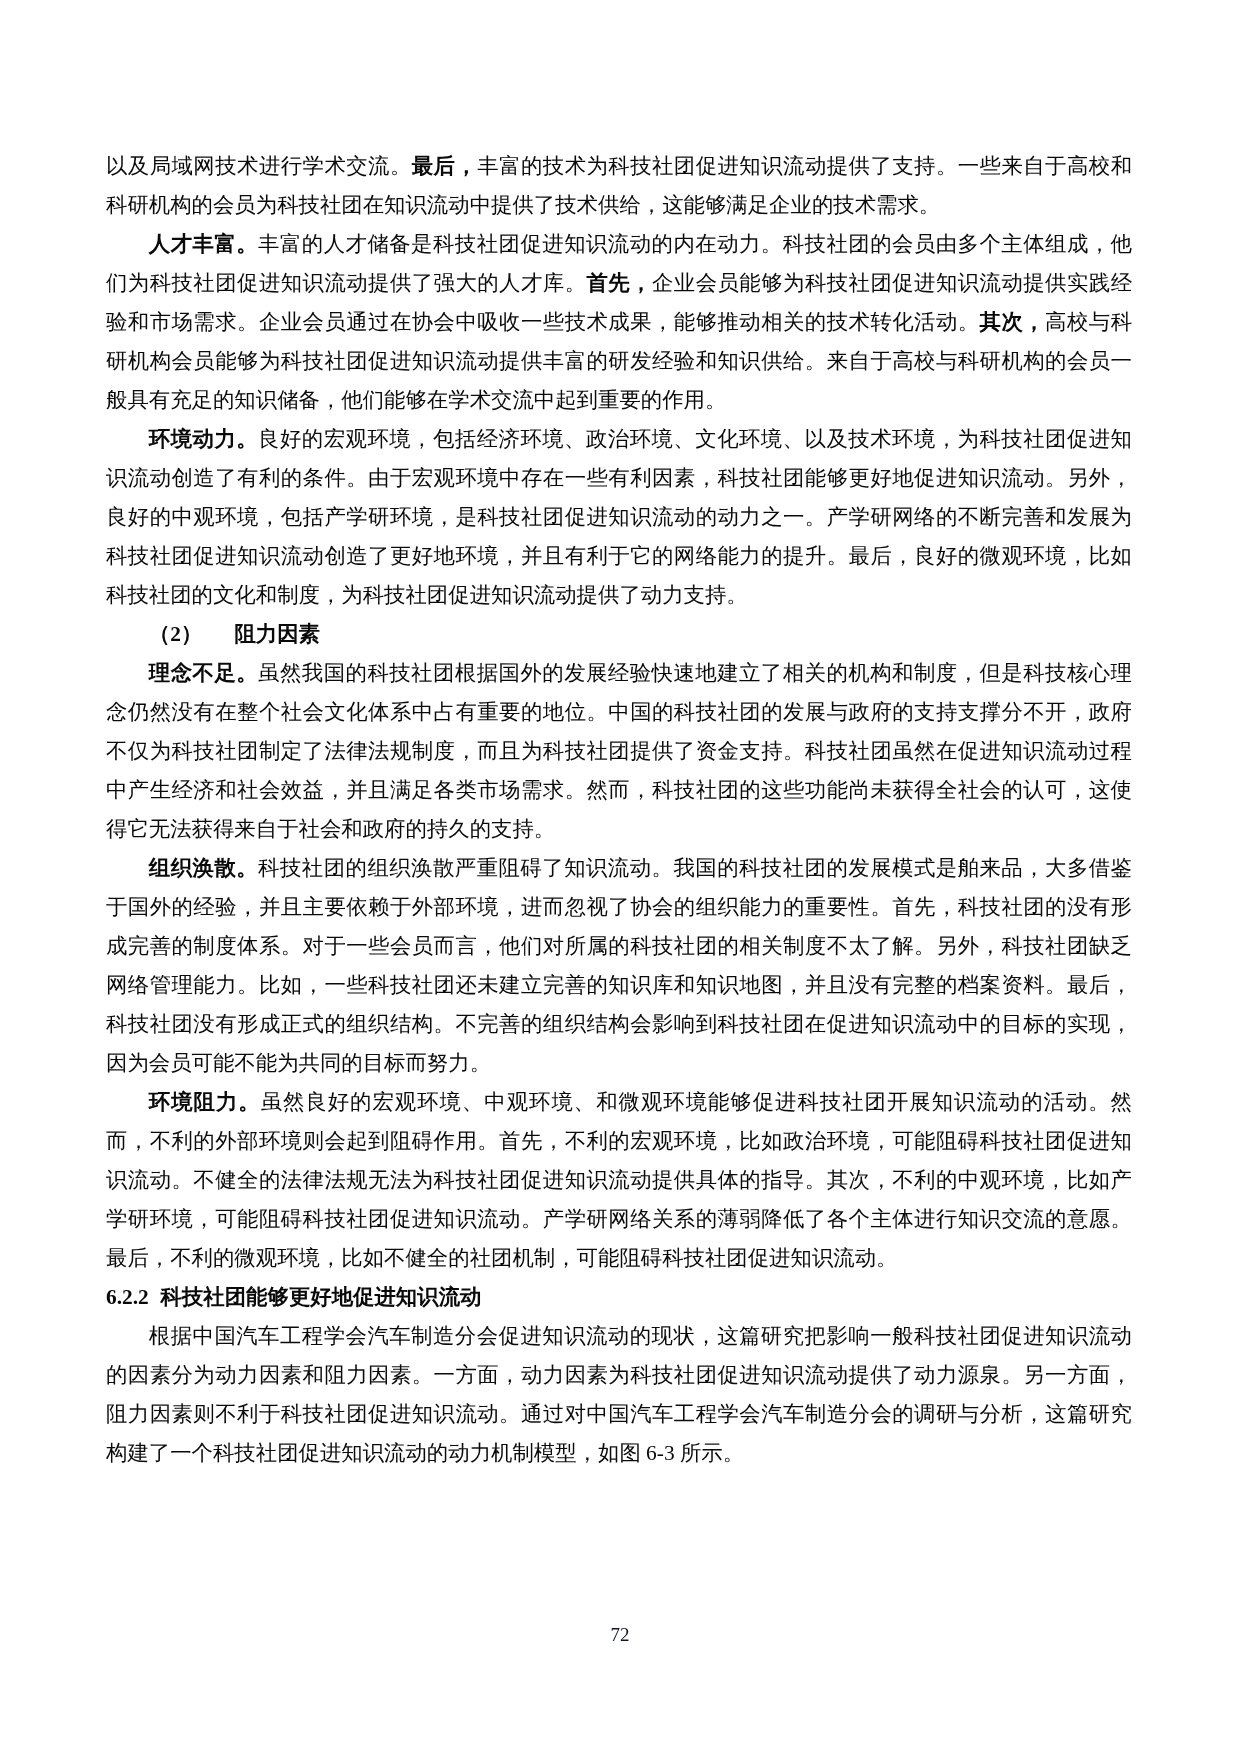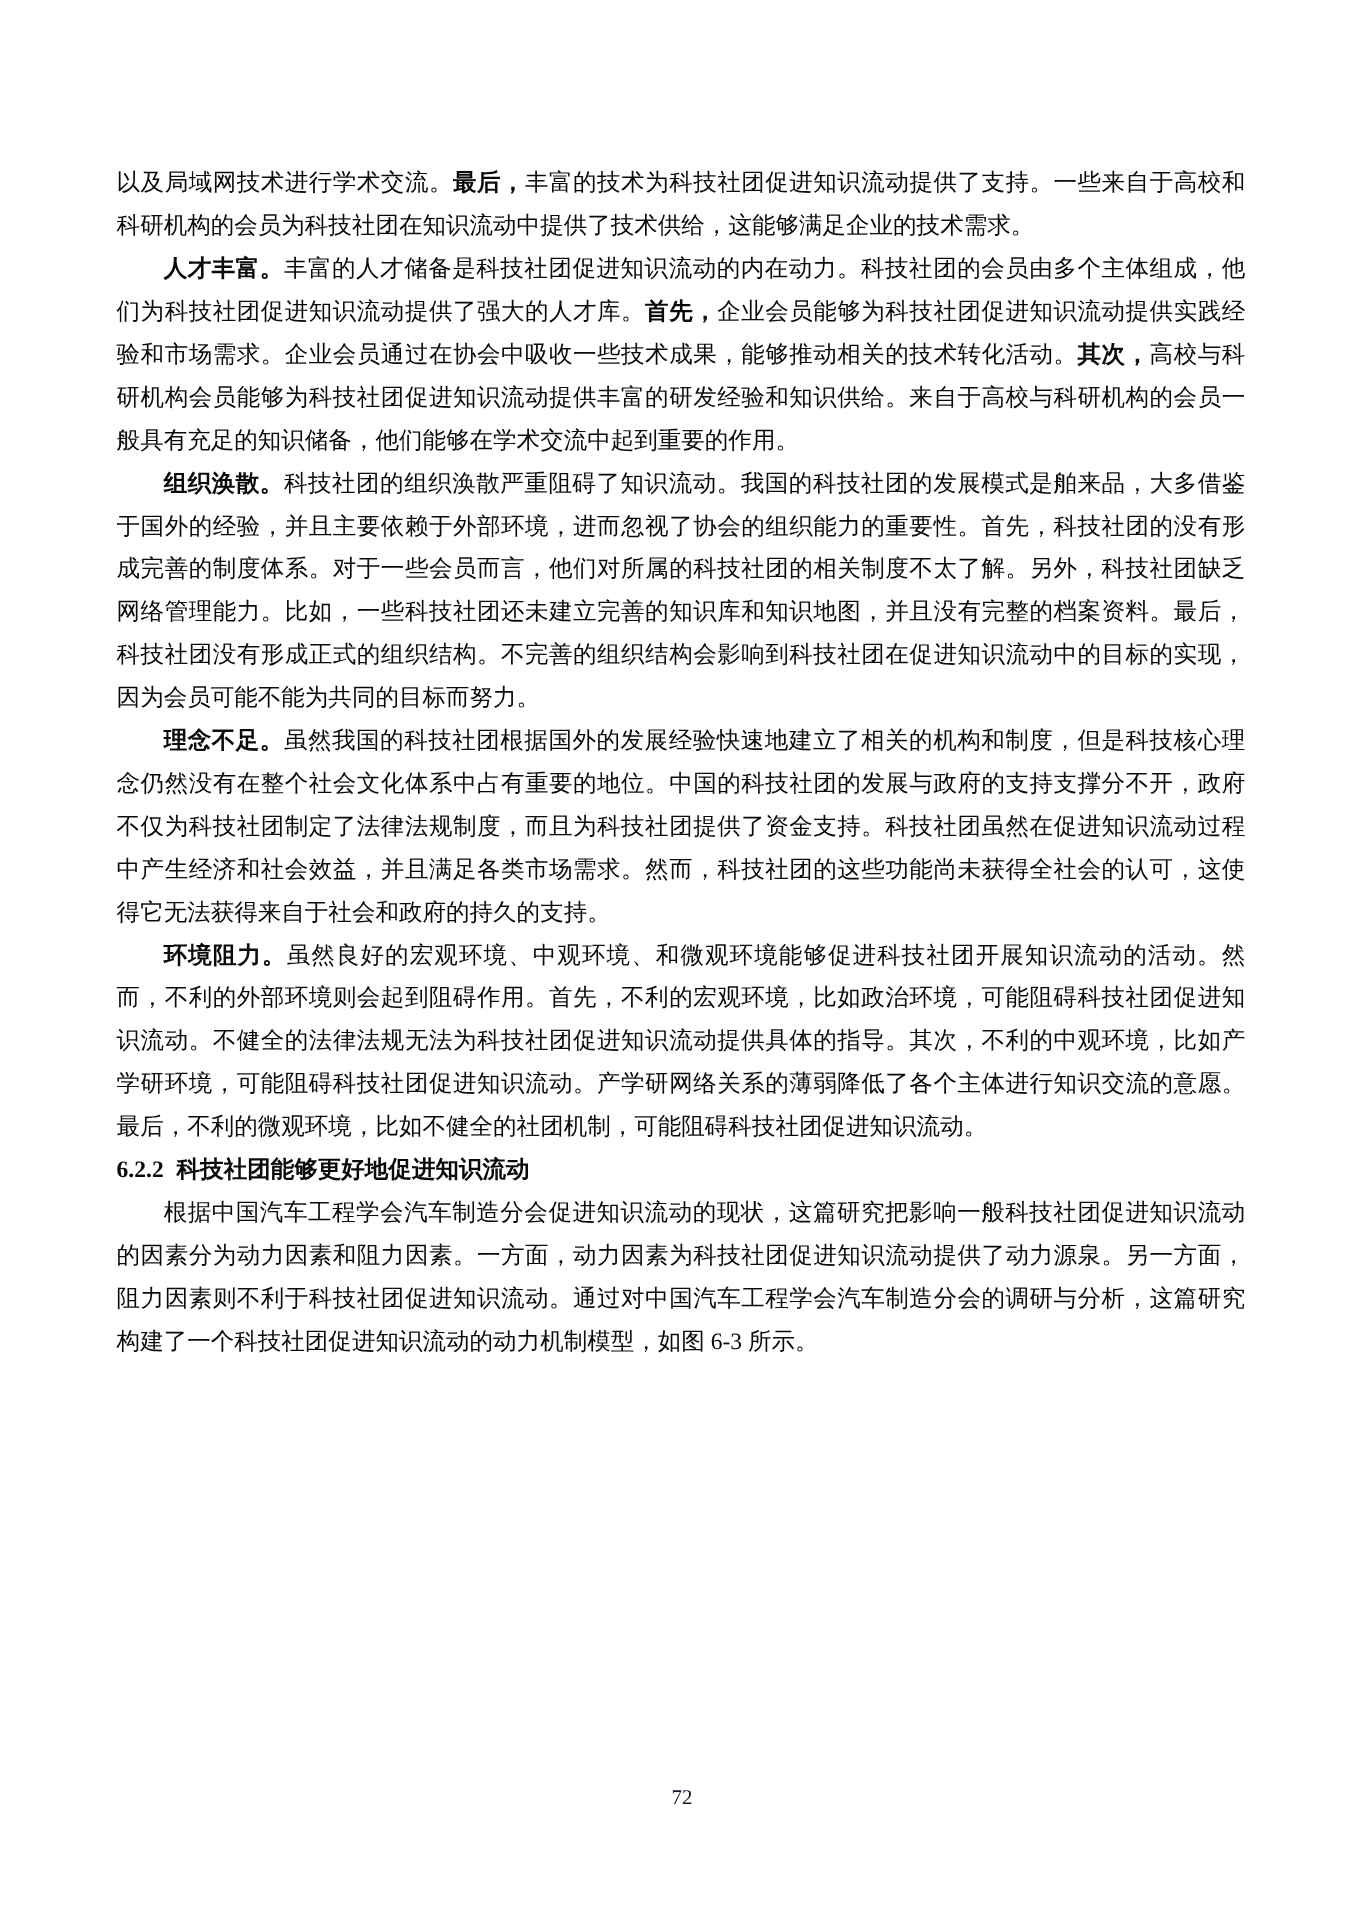--- a/index.html
+++ b/index.html
@@ -58,22 +58,24 @@
     color: #0f172a;
   }
 </style>
 </head>
 <body>
 
 <div class="page">
   <main class="doc-body">
       <p class="para continuation"><span>以及局域网技术进行学术交流。</span><b>最后，</b><span>丰富的技术为科技社团促进知识流动提供了支持。一些来自于高校和科研机构的会员为科技社团在知识流动中提供了技术供给，这能够满足企业的技术需求。</span></p>
       <p class="para body"><b>人才丰富。</b><span>丰富的人才储备是科技社团促进知识流动的内在动力。科技社团的会员由多个主体组成，他们为科技社团促进知识流动提供了强大的人才库。</span><b>首先，</b><span>企业会员能够为科技社团促进知识流动提供实践经验和市场需求。企业会员通过在协会中吸收一些技术成果，能够推动相关的技术转化活动。</span><b>其次，</b><span>高校与科研机构会员能够为科技社团促进知识流动提供丰富的研发经验和知识供给。来自于高校与科研机构的会员一般具有充足的知识储备，他们能够在学术交流中起到重要的作用。</span></p>
+      <p class="para body"><b>环境动力。</b><span>良好的宏观环境，包括经济环境、政治环境、文化环境、以及技术环境，为科技社团促进知识流动创造了有利的条件。由于宏观环境中存在一些有利因素，科技社团能够更好地促进知识流动。另外，良好的中观环境，包括产学研环境，是科技社团促进知识流动的动力之一。产学研网络的不断完善和发展为科技社团促进知识流动创造了更好地环境，并且有利于它的网络能力的提升。最后，良好的微观环境，比如科技社团的文化和制度，为科技社团促进知识流动提供了动力支持。</span></p>
+      <div class="heading list-heading"><span class="h-label">（2）</span><span class="h-title">阻力因素</span></div>
+      <p class="para body"><b>理念不足。</b><span>虽然我国的科技社团根据国外的发展经验快速地建立了相关的机构和制度，但是科技核心理念仍然没有在整个社会文化体系中占有重要的地位。中国的科技社团的发展与政府的支持支撑分不开，政府不仅为科技社团制定了法律法规制度，而且为科技社团提供了资金支持。科技社团虽然在促进知识流动过程中产生经济和社会效益，并且满足各类市场需求。然而，科技社团的这些功能尚未获得全社会的认可，这使得它无法获得来自于社会和政府的持久的支持。</span></p>
       <p class="para body"><b>组织涣散。</b><span>科技社团的组织涣散严重阻碍了知识流动。我国的科技社团的发展模式是舶来品，大多借鉴于国外的经验，并且主要依赖于外部环境，进而忽视了协会的组织能力的重要性。首先，科技社团的没有形成完善的制度体系。对于一些会员而言，他们对所属的科技社团的相关制度不太了解。另外，科技社团缺乏网络管理能力。比如，一些科技社团还未建立完善的知识库和知识地图，并且没有完整的档案资料。最后，科技社团没有形成正式的组织结构。不完善的组织结构会影响到科技社团在促进知识流动中的目标的实现，因为会员可能不能为共同的目标而努力。</span></p>
-      <p class="para body"><b>理念不足。</b><span>虽然我国的科技社团根据国外的发展经验快速地建立了相关的机构和制度，但是科技核心理念仍然没有在整个社会文化体系中占有重要的地位。中国的科技社团的发展与政府的支持支撑分不开，政府不仅为科技社团制定了法律法规制度，而且为科技社团提供了资金支持。科技社团虽然在促进知识流动过程中产生经济和社会效益，并且满足各类市场需求。然而，科技社团的这些功能尚未获得全社会的认可，这使得它无法获得来自于社会和政府的持久的支持。</span></p>
       <p class="para body"><b>环境阻力。</b><span>虽然良好的宏观环境、中观环境、和微观环境能够促进科技社团开展知识流动的活动。然而，不利的外部环境则会起到阻碍作用。首先，不利的宏观环境，比如政治环境，可能阻碍科技社团促进知识流动。不健全的法律法规无法为科技社团促进知识流动提供具体的指导。其次，不利的中观环境，比如产学研环境，可能阻碍科技社团促进知识流动。产学研网络关系的薄弱降低了各个主体进行知识交流的意愿。最后，不利的微观环境，比如不健全的社团机制，可能阻碍科技社团促进知识流动。</span></p>
       <div class="heading section-heading"><span class="h-label">6.2.2</span><span class="h-title">科技社团能够更好地促进知识流动</span></div>
       <p class="para body"><span>根据中国汽车工程学会汽车制造分会促进知识流动的现状，这篇研究把影响一般科技社团促进知识流动的因素分为动力因素和阻力因素。一方面，动力因素为科技社团促进知识流动提供了动力源泉。另一方面，阻力因素则不利于科技社团促进知识流动。通过对中国汽车工程学会汽车制造分会的调研与分析，这篇研究构建了一个科技社团促进知识流动的动力机制模型，如图 6-3 所示。</span></p>
     </main>
   <footer class="page-footer">
     <span class="page-num">72</span>
   </footer>
 </div>
 
 </body></html>

